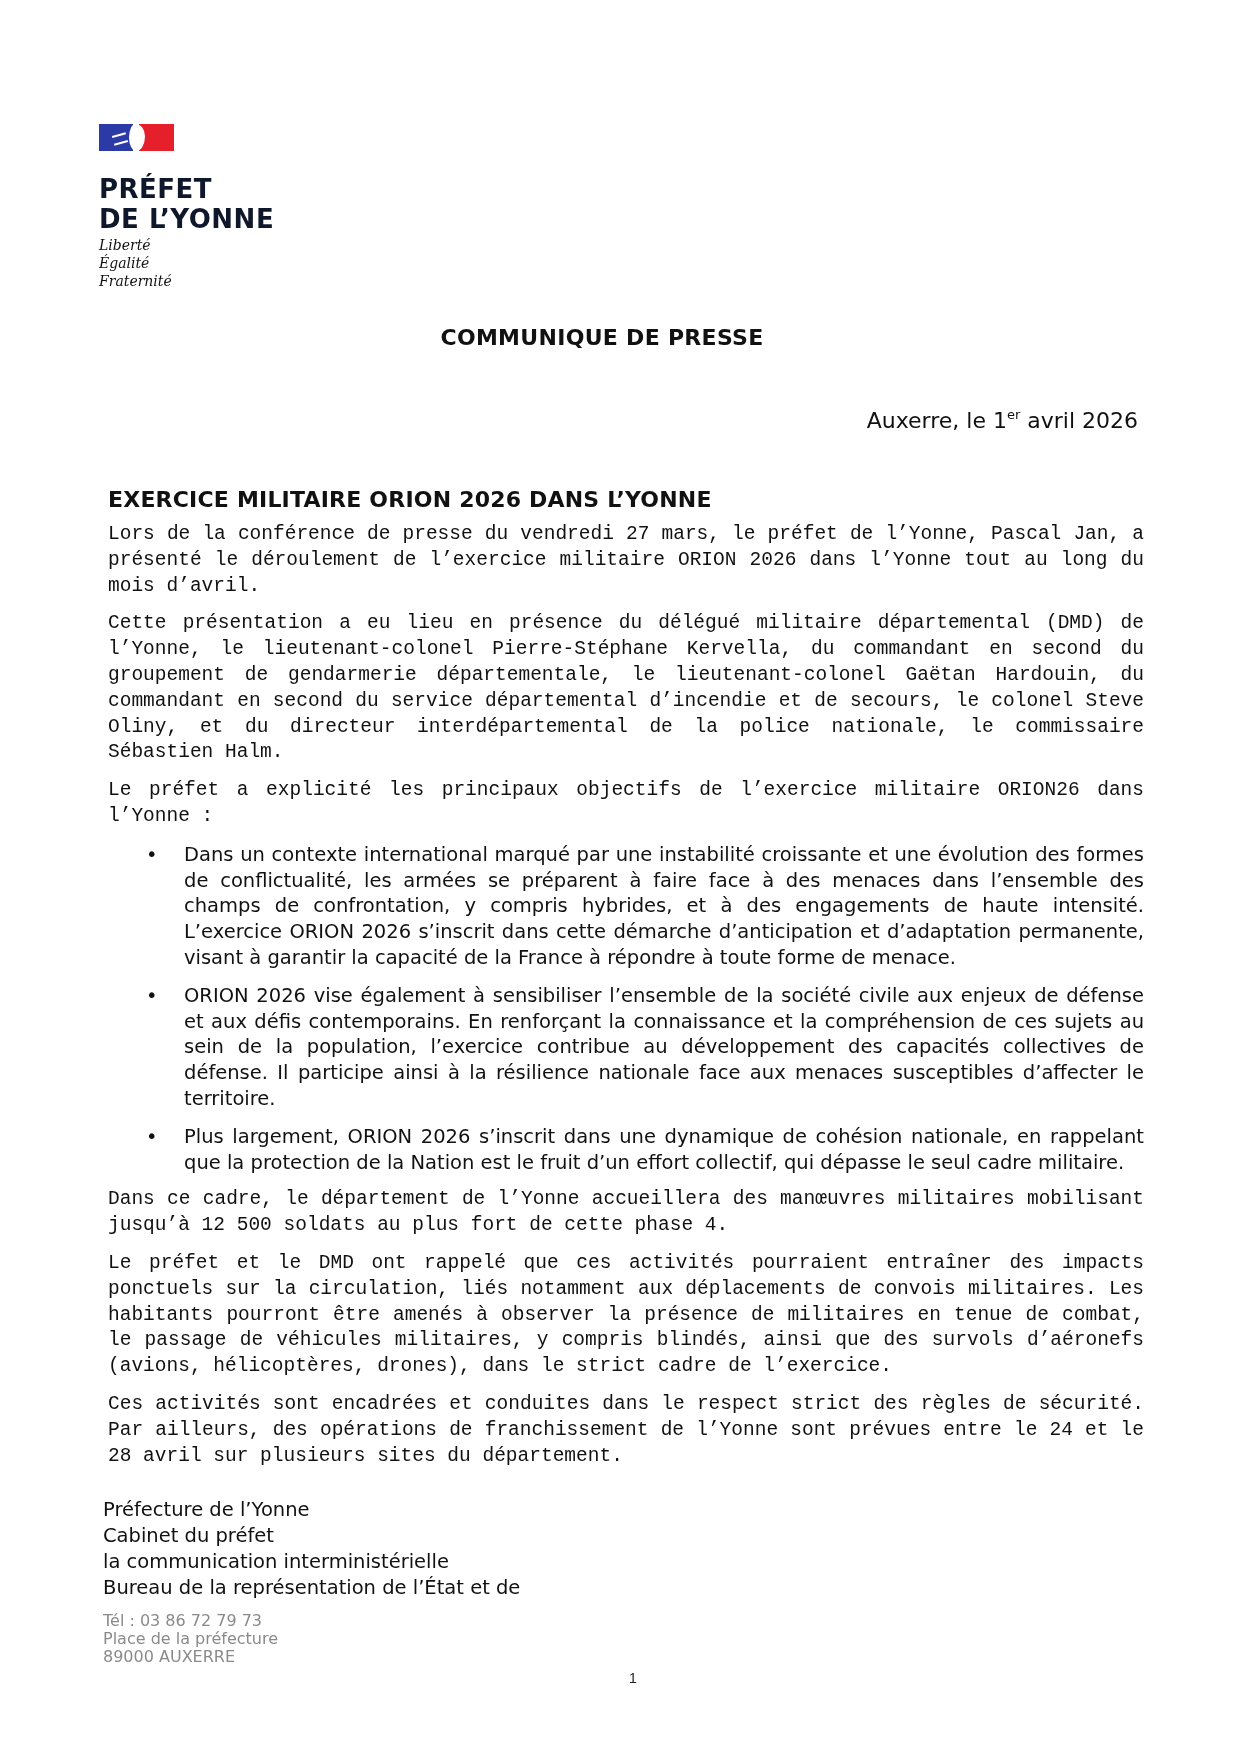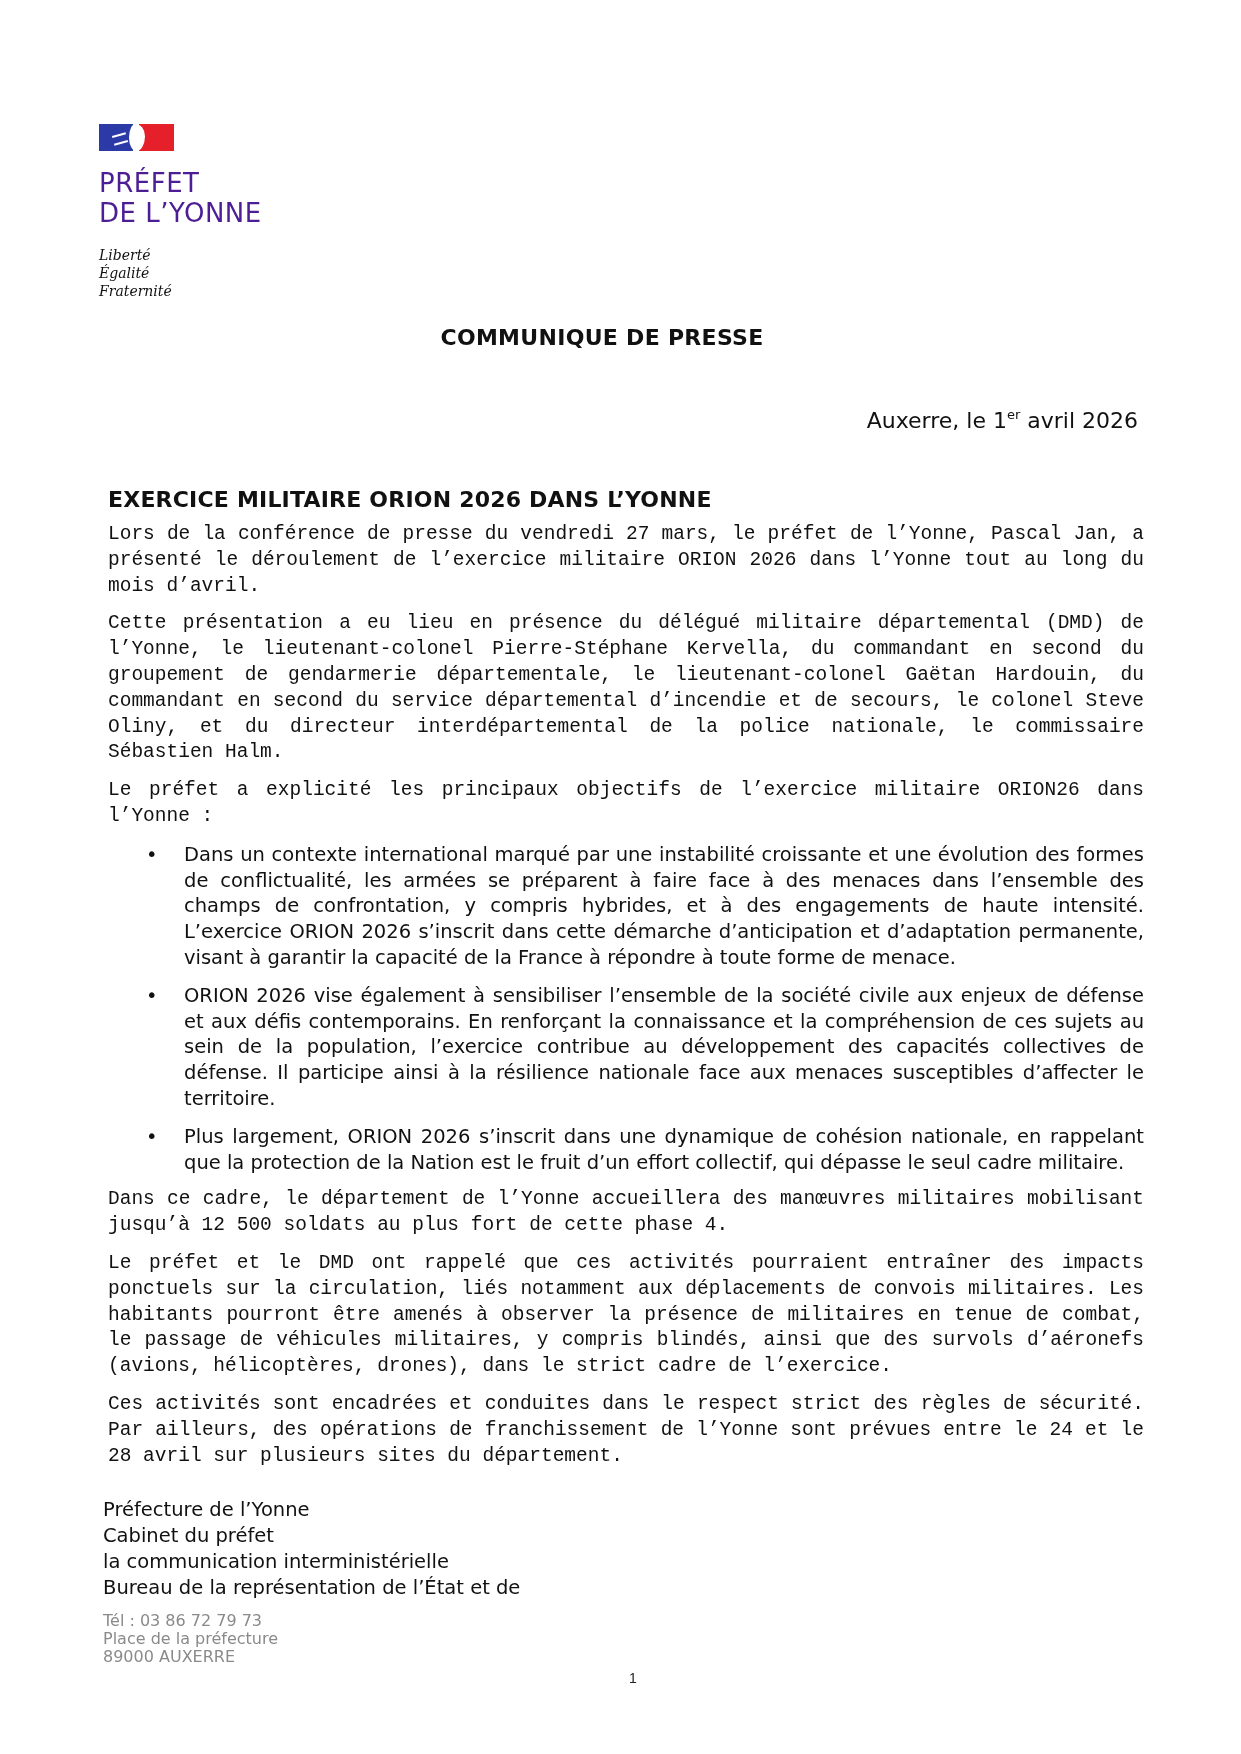--- a/index.html
+++ b/index.html
@@ -9,23 +9,23 @@
 
   
   #logo { left:99px; top:124px; }
   .flag { position:relative; width:75px; height:27px; }
   .flag .blue { position:absolute; left:0; top:0; width:34px; height:27px; background:#2b3aa6; }
   .flag .red  { position:absolute; left:40px; top:0; width:35px; height:27px; background:#e5202a; }
   .flag .mar  { position:absolute; left:30px; top:0; width:16px; height:27px; background:#fff;
                 border-radius:40% 60% 55% 45% / 50% 45% 55% 50%; }
   .flag .hand { position:absolute; left:14px; top:10px; width:14px; height:6px;
                 border-top:2px solid #fff; border-bottom:2px solid #fff; transform:rotate(-15deg); }
-  .inst { margin-top:17px; font-family:"DejaVu Sans", sans-serif; font-weight:normal;
-          font-size:26px; line-height:30px; letter-spacing:0.5px; color:#4c1d95; }
-  .motto { margin-top:18px; font-family:"DejaVu Serif", serif; font-style:italic;
+  .inst { margin-top:23px; font-family:"DejaVu Sans", sans-serif; font-weight:bold;
+          font-size:26px; line-height:30px; letter-spacing:0.5px; color:#0f172a; }
+  .motto { margin-top:2px; font-family:"DejaVu Serif", serif; font-style:italic;
            font-size:14px; line-height:18px; color:#111; }
 
   #doc-type { left:0; width:1204px; top:325px; text-align:center;
               font-weight:bold; font-size:22px; letter-spacing:0.3px; }
   #place-date { right:103px; top:407px; font-size:22px;margin-left:24px; }
   #place-date sup { font-size:13px; vertical-align:9px; }
 
   #content { left:108px; top:486px; width:1036px; }
   h1.title { margin:0 0 8px 0; font-size:22px; line-height:28px; font-weight:bold; letter-spacing:0.2px; }
   p.para { margin:0 0 12px 0; font-size:19.5px; line-height:25.8px; text-align:justify;font-family:Liberation Mono, monospace; }

